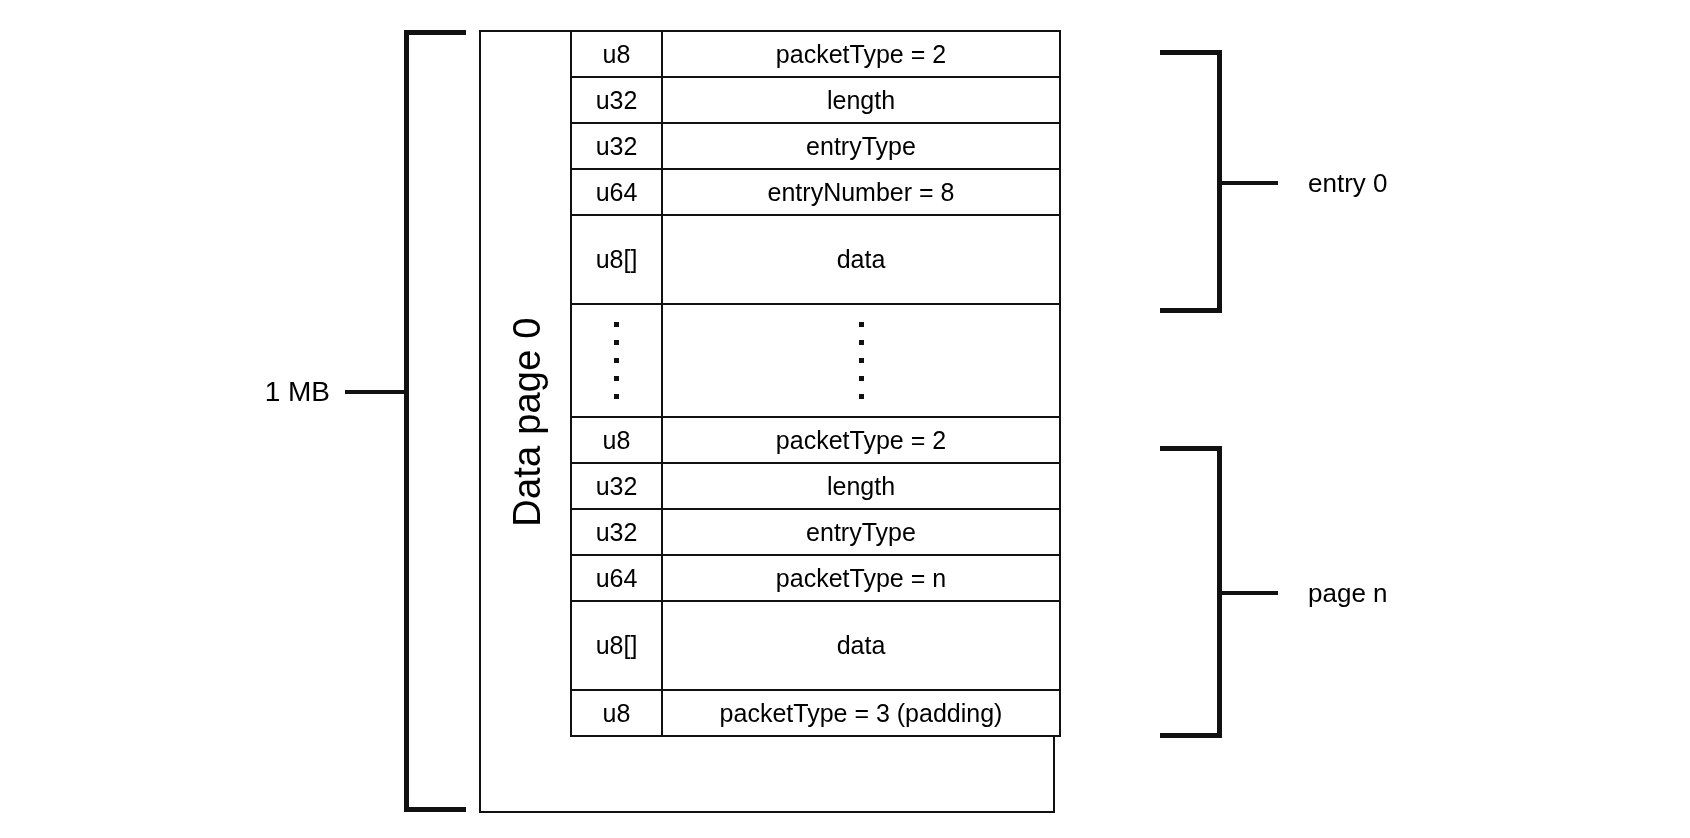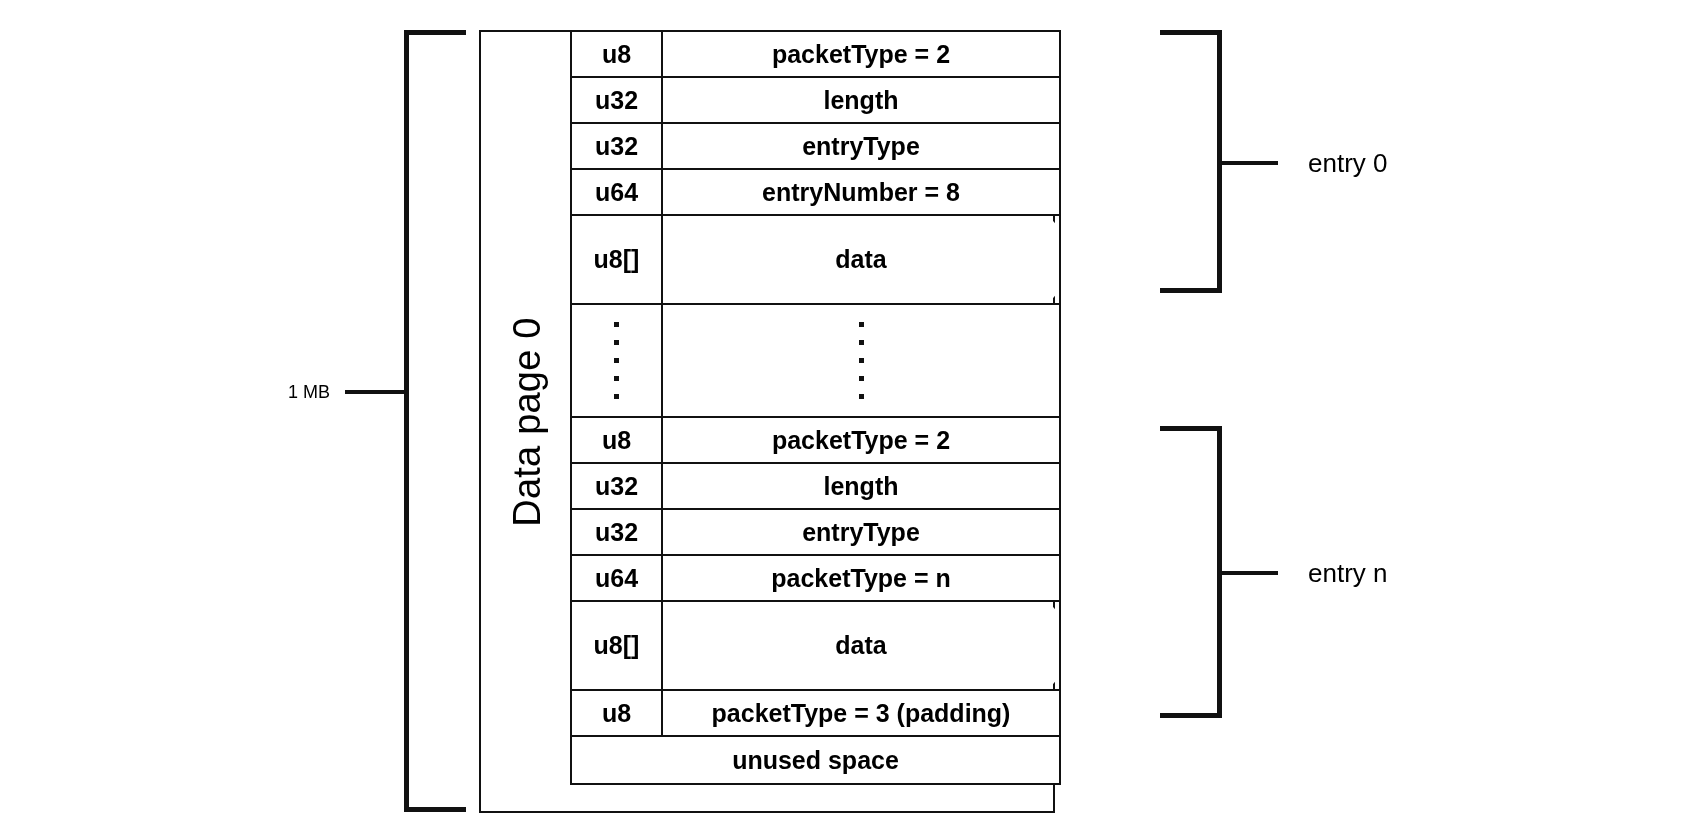--- a/index.html
+++ b/index.html
@@ -52,21 +52,21 @@
     width: 62px;
     height: 4px;
     background: #111111;
   }
   .mb-label {
     position: absolute;
     left: 180px;
     top: 376px;
     width: 150px;
     text-align: right;
-    font-size: 18px;
+    font-size: 28px;
     line-height: 32px;
     white-space: nowrap;
   }
 
   
   .page-box {
     position: absolute;
     left: 479px;
     top: 30px;
     width: 576px;
@@ -94,36 +94,35 @@
   }
 
   
   .field-table {
     position: absolute;
     left: 570px;
     top: 30px;
     width: 485px;
     border-collapse: collapse;
     table-layout: fixed;
-    font-weight: bold;
   }
   .field-table td {
     border: 2px solid #111111;
     font-size: 25px;
     text-align: center;
     vertical-align: middle;
     padding: 0;
     color: #000000;
     background: #ffffff;
   }
   .col-type { width: 89px; }
   .col-name { width: 396px; }
 
   .row-std td { height: 44px; }
-  .row-data td { height: 87px; border-radius: 22px; }
+  .row-data td { height: 87px; }
   .row-gap td { height: 111px; }
   .row-unused td { height: 46px; }
 
   
   .ellipsis-cell {
     position: relative;
   }
   .ellipsis-dots {
     position: absolute;
     left: 0;
@@ -139,20 +138,21 @@
   .ellipsis-dots i {
     display: block;
     width: 5px;
     height: 5px;
     background: #111111;
   }
 
   
   .entry-bracket {
     position: absolute;
+    margin-top: 20px;
   }
   .eb-stem {
     position: absolute;
     right: 0;
     top: 0;
     width: 5px;
     background: #111111;
   }
   .eb-arm {
     position: absolute;
@@ -259,35 +259,32 @@
         <td class="col-name">packetType = n</td>
       </tr>
       <tr class="row-data">
         <td class="col-type">u8[]</td>
         <td class="col-name">data</td>
       </tr>
       <tr class="row-std">
         <td class="col-type">u8</td>
         <td class="col-name">packetType = 3 (padding)</td>
       </tr>
-      <tr class="row-unused">
-        <td colspan="2">unused space</td>
-      </tr>
     </tbody>
   </table>
 
   <div class="entry-bracket" style="left:1160px; top:30px; width:62px; height:263px;">
     <div class="eb-arm top"></div>
     <div class="eb-arm bottom"></div>
     <div class="eb-stem" style="height:263px;"></div>
     <div class="eb-tick" style="top:131px;"></div>
     <div class="eb-label" style="top:133px;">entry 0</div>
   </div>
 
   <div class="entry-bracket" style="left:1160px; top:426px; width:62px; height:292px;">
     <div class="eb-arm top"></div>
     <div class="eb-arm bottom"></div>
     <div class="eb-stem" style="height:292px;"></div>
     <div class="eb-tick" style="top:145px;"></div>
-    <div class="eb-label" style="top:147px;">entry n</div>
+    <div class="eb-label" style="top:147px;">page n</div>
   </div>
 
 </div>
 
 </body></html>

